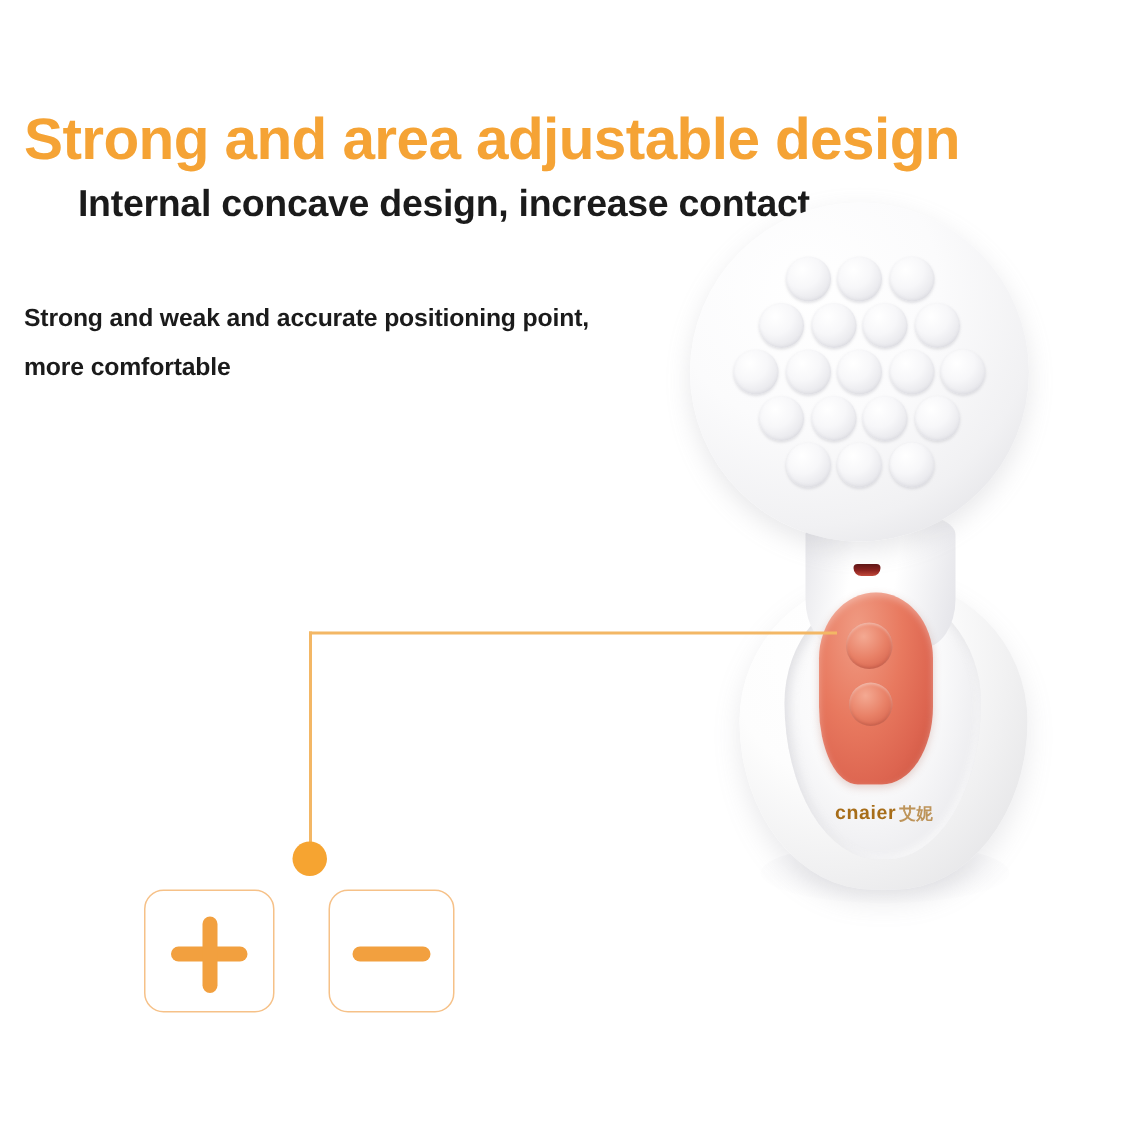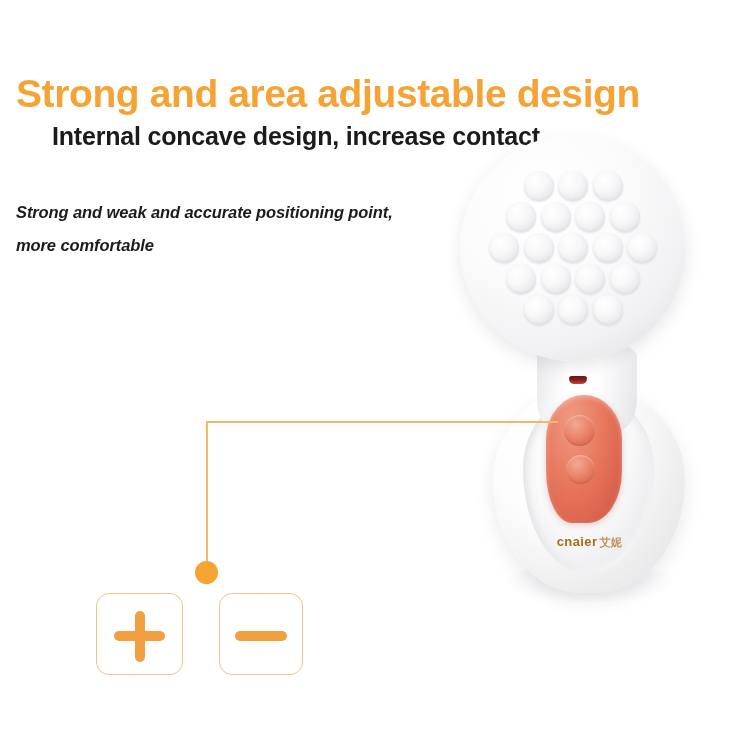--- a/index.html
+++ b/index.html
@@ -42,21 +42,20 @@
   .sub-line-2 { top: 163px; }
 
   .small-line {
     position: absolute;
     left: 16px;
     font-size: 16.5px;
     font-weight: bold;
     color: #1b1b1b;
     letter-spacing: -0.1px;
     white-space: nowrap;
-    font-style: italic;
   }
   .small-line-1 { top: 203px; }
   .small-line-2 { top: 236px; }
 
   
   #product {
     position: absolute;
     left: 415px;
     top: 110px;
     width: 320px;

